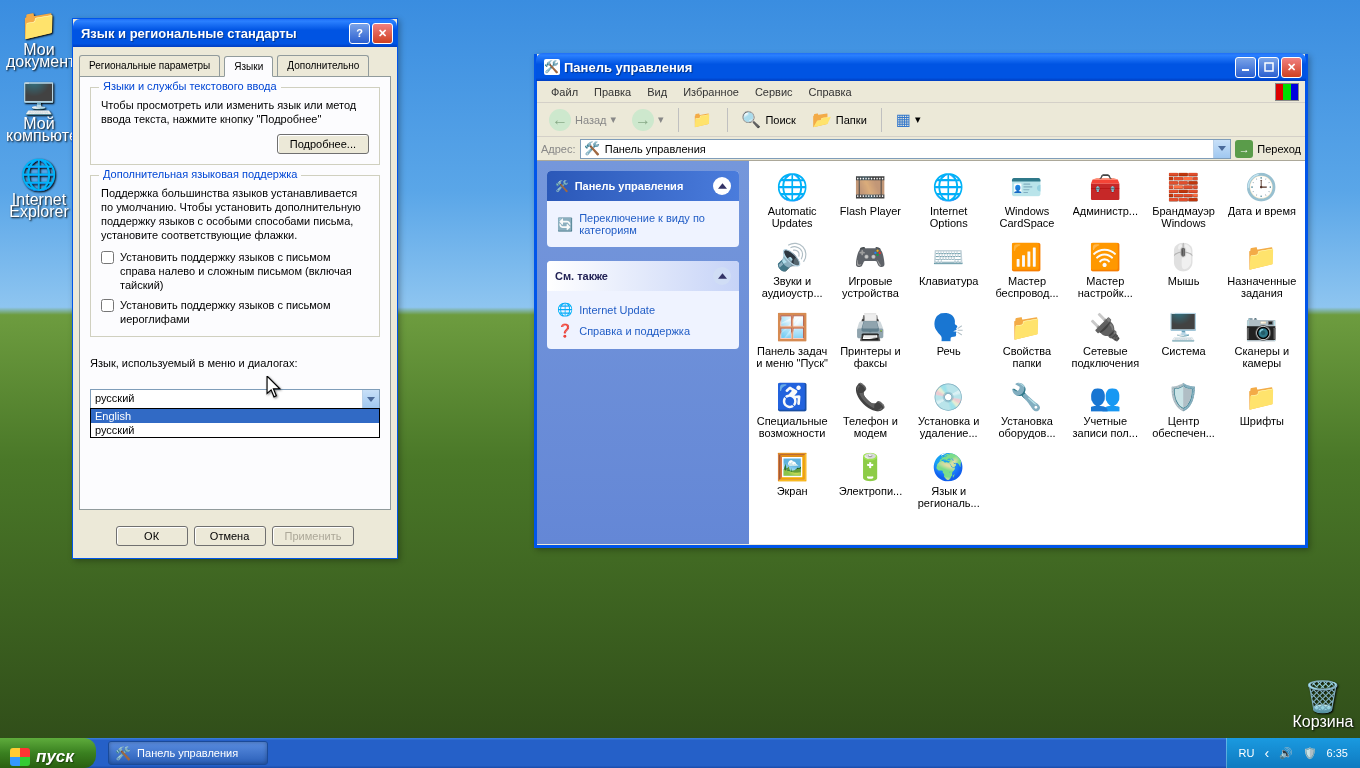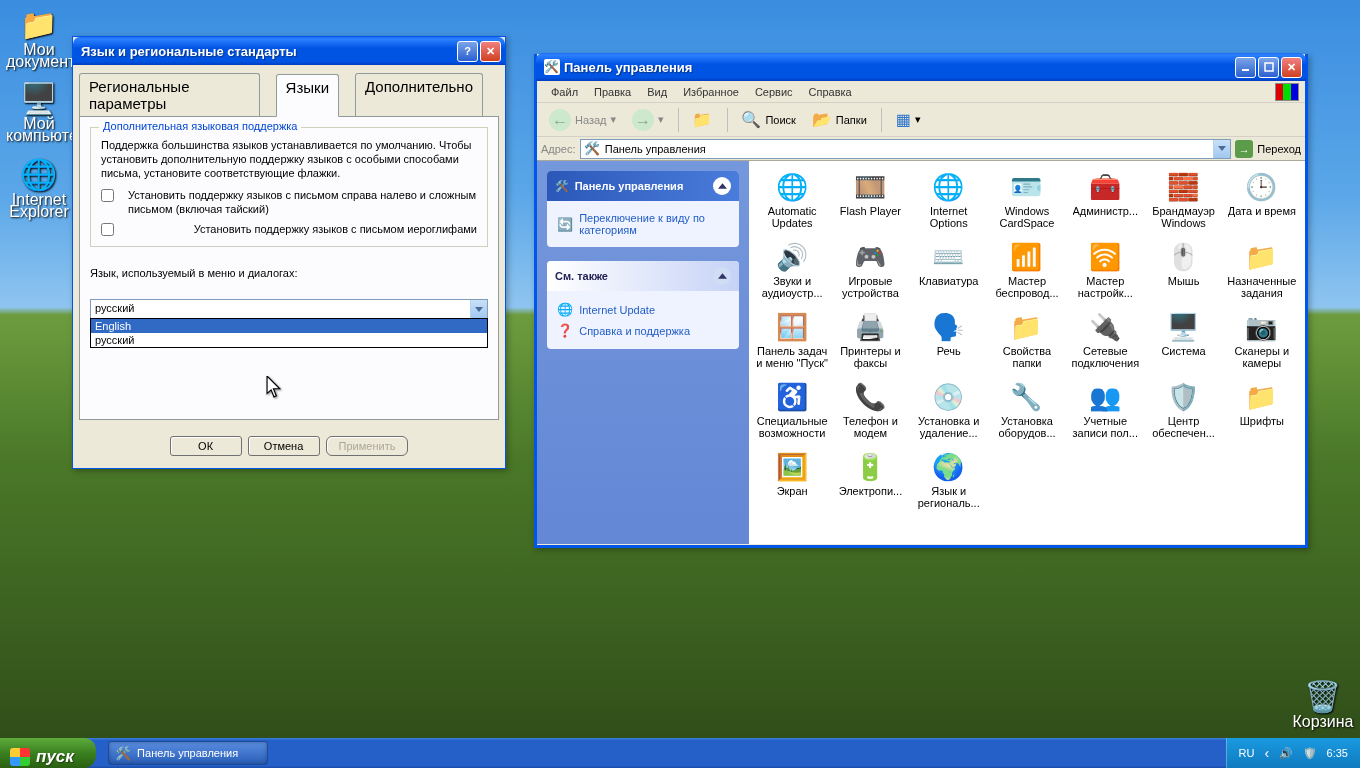--- a/index.html
+++ b/index.html
@@ -16,30 +16,30 @@
 .titlebar { height: 28px; background: linear-gradient(to bottom, #1f6ef7 0%, #2a80ff 8%, #0054e3 40%, #0054e3 88%, #003dc0 100%); border-radius: 7px 7px 0 0; display: flex; align-items: center; color: #fff; font-weight: bold; font-size: 13px; padding: 0 4px 0 8px; }
 .titlebar .ticon { width: 16px; height: 16px; margin-right: 4px; background: #fff; border-radius: 2px; display: flex; align-items: center; justify-content: center; font-size: 12px; }
 .titlebar .ttext { flex: 1; text-shadow: 1px 1px 1px rgba(0,0,0,0.4); }
 .winbtns { display: flex; gap: 2px; }
 .winbtn { width: 21px; height: 21px; border-radius: 3px; border: 1px solid #fff; display: flex; align-items: center; justify-content: center; color: #fff; font-weight: bold; font-size: 11px; cursor: pointer; }
 .winbtn.min, .winbtn.max, .winbtn.help { background: linear-gradient(to bottom, #7ba4e8, #2a5fd0); }
 .winbtn.close { background: linear-gradient(to bottom, #f08080, #d04020); }
 .winbtn svg { width: 12px; height: 12px; }
 
 
-#dlg { left: 72px; top: 36px; width: 434px; }
+#dlg { left: 72px; top: 18px; width: 326px; }
 .tabstrip { display: flex; margin: 8px 6px 0 6px; border-bottom: 1px solid #919b9c; }
-.tab { padding: 4px 9px; background: #ece9d8; border: 1px solid #919b9c; border-bottom: none; border-radius: 3px 3px 0 0; margin-right: 16px; position: relative; cursor: pointer; font-size: 15px; }
+.tab { padding: 4px 9px; background: #ece9d8; border: 1px solid #919b9c; border-bottom: none; border-radius: 3px 3px 0 0; margin-right: 4px; position: relative; cursor: pointer; font-size: 10px; }
 .tab.active { background: #fcfcfe; top: 1px; font-weight: normal; z-index: 2; border-bottom: 1px solid #fcfcfe; }
 .tabpane { background: #fcfcfe; margin: 0 6px 6px 6px; border: 1px solid #919b9c; border-top: none; padding: 10px; }
 .groupbox { border: 1px solid #d0d0bf; padding: 10px 10px 10px 10px; margin-bottom: 10px; position: relative; }
 .groupbox .legend { position: absolute; top: -8px; left: 8px; background: #fcfcfe; padding: 0 4px; color: #0046d5; font-size: 11px; }
 .gbtext { color: #000; font-size: 11px; line-height: 14px; margin-bottom: 8px; }
 .btn { background: #ece9d8; border: 1px solid #707070; padding: 3px 12px; font-size: 11px; cursor: pointer; box-shadow: inset 1px 1px 0 #fff; border-radius: 3px; }
-.chkrow { display: flex; align-items: flex-start; gap: 14px; margin: 6px 0 0 0; font-size: 11px; color: #000; line-height: 14px; justify-content: space-between; }
+.chkrow { display: flex; align-items: flex-start; gap: 6px; margin: 6px 0 0 0; font-size: 11px; color: #000; line-height: 14px; justify-content: space-between; }
 .chkrow input { margin-top: 1px; }
 .fieldlbl { font-size: 11px; color: #000; margin: 20px 0; }
 .combo { position: relative; }
 .combo-input { width: 100%; height: 20px; border: 1px solid #7f9db9; background: #fff; padding: 2px 20px 2px 4px; font-size: 11px; cursor: pointer; }
 .combo-btn { position: absolute; right: 1px; top: 1px; width: 17px; height: 18px; background: linear-gradient(#c8e0f8, #a0c8f0); border-left: 1px solid #b8d0e8; display: flex; align-items: center; justify-content: center; }
 .combo-list { position: absolute; top: 19px; left: 0; right: 0; background: #fff; border: 1px solid #000; z-index: 10; }
 .combo-item { padding: 1px 4px; font-size: 11px; cursor: pointer; }
 .combo-item.sel { background: #316ac5; color: #fff; }
 .dlg-buttons { display: flex; justify-content: center; gap: 6px; padding: 10px 10px 12px; }
 .btn[disabled] { color: #aca899; cursor: default; }
@@ -121,20 +121,27 @@
       <div class="winbtn close">✕</div>
     </div>
   </div>
   <div class="tabstrip">
     <div class="tab">Региональные параметры</div>
     <div class="tab active">Языки</div>
     <div class="tab">Дополнительно</div>
   </div>
   <div class="tabpane">
     <div class="groupbox">
+      <span class="legend">Языки и службы текстового ввода</span>
+      <div class="gbtext">Чтобы просмотреть или изменить язык или метод ввода текста, нажмите кнопку "Подробнее"</div>
+      <div style="text-align:right;">
+        <button class="btn">Подробнее...</button>
+      </div>
+    </div>
+    <div class="groupbox">
       <span class="legend">Дополнительная языковая поддержка</span>
       <div class="gbtext">Поддержка большинства языков устанавливается по умолчанию. Чтобы установить дополнительную поддержку языков с особыми способами письма, установите соответствующие флажки.</div>
       <label class="chkrow">
         <input type="checkbox" style="">
         <span>Установить поддержку языков с письмом справа налево и сложным письмом (включая тайский)</span>
       </label>
       <label class="chkrow">
         <input type="checkbox" style="">
         <span>Установить поддержку языков с письмом иероглифами</span>
       </label>
@@ -150,21 +157,21 @@
       <div class="combo-list">
         <div class="combo-item sel">English</div>
         <div class="combo-item">русский</div>
       </div>
     </div>
     <div style="height:90px;"></div>
   </div>
   <div class="dlg-buttons">
     <button class="btn" style="min-width:72px;">ОК</button>
     <button class="btn" style="min-width:72px;">Отмена</button>
-    <button class="btn" style="min-width:72px;border-radius:6px;" disabled="">Применить</button>
+    <button class="btn" style="min-width:72px;" disabled="">Применить</button>
   </div>
 </div>
 
 <div class="window" id="exp">
   <div class="titlebar">
     <span class="ticon">🛠️</span>
     <span class="ttext">Панель управления</span>
     <div class="winbtns">
       <div class="winbtn min">
           <svg viewBox="0 0 12 12">

